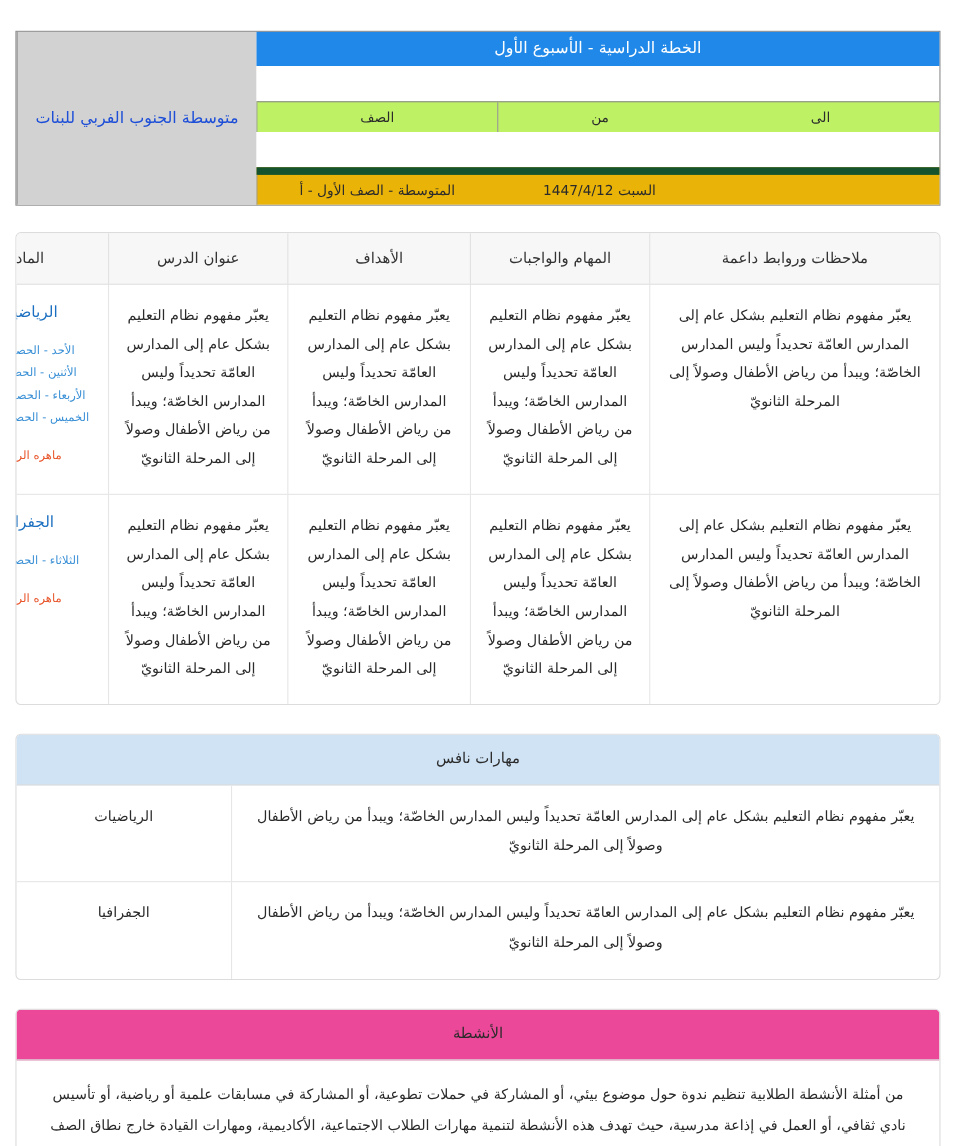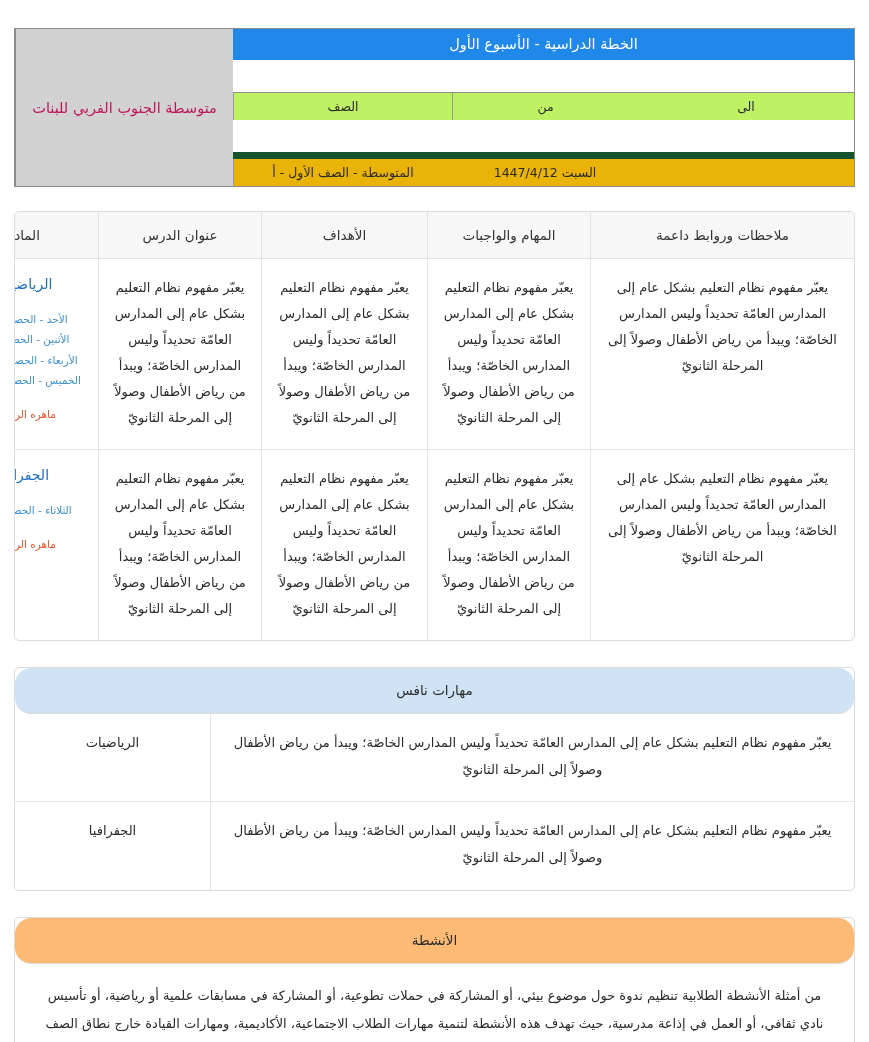--- a/index.html
+++ b/index.html
@@ -31,21 +31,21 @@
   }
   .school-cell {
     width: 218px;
     flex: 0 0 218px;
     background: #d2d2d2;
     border-left: 1px solid #8c8c8c;
     display: flex;
     align-items: center;
     justify-content: center;
     font-size: 14.5px;
-    color: #be185d;
+    color: #1d4ed8;
     text-align: center;
     padding: 4px 6px;
     box-sizing: border-box;
   }
   .header-right {
     flex: 1 1 auto;
     display: flex;
     flex-direction: column;
     gap: 32px;
   }
@@ -146,24 +146,23 @@
     margin-top: 16px;
     line-height: 1.6;
   }
 
   
   .sec-head {
     text-align: center;
     font-size: 13.5px;
     padding: 14px 0 15px;
     color: #2b2b2b;
-    border-radius: 16px;
   }
   .sec-head.blue   { background: #cfe3f5; border-bottom: 1px solid #dcdcdc; }
-  .sec-head.peach  { background: #fdba74; border-bottom: 1px solid #dcdcdc; }
+  .sec-head.peach  { background: #ec4899; border-bottom: 1px solid #dcdcdc; }
 
   table.skills {
     width: 100%;
     border-collapse: collapse;
     table-layout: fixed;
   }
   table.skills td {
     border-bottom: 1px solid #e6e6e6;
     border-left: 1px solid #e6e6e6;
     padding: 16px 16px 18px;

